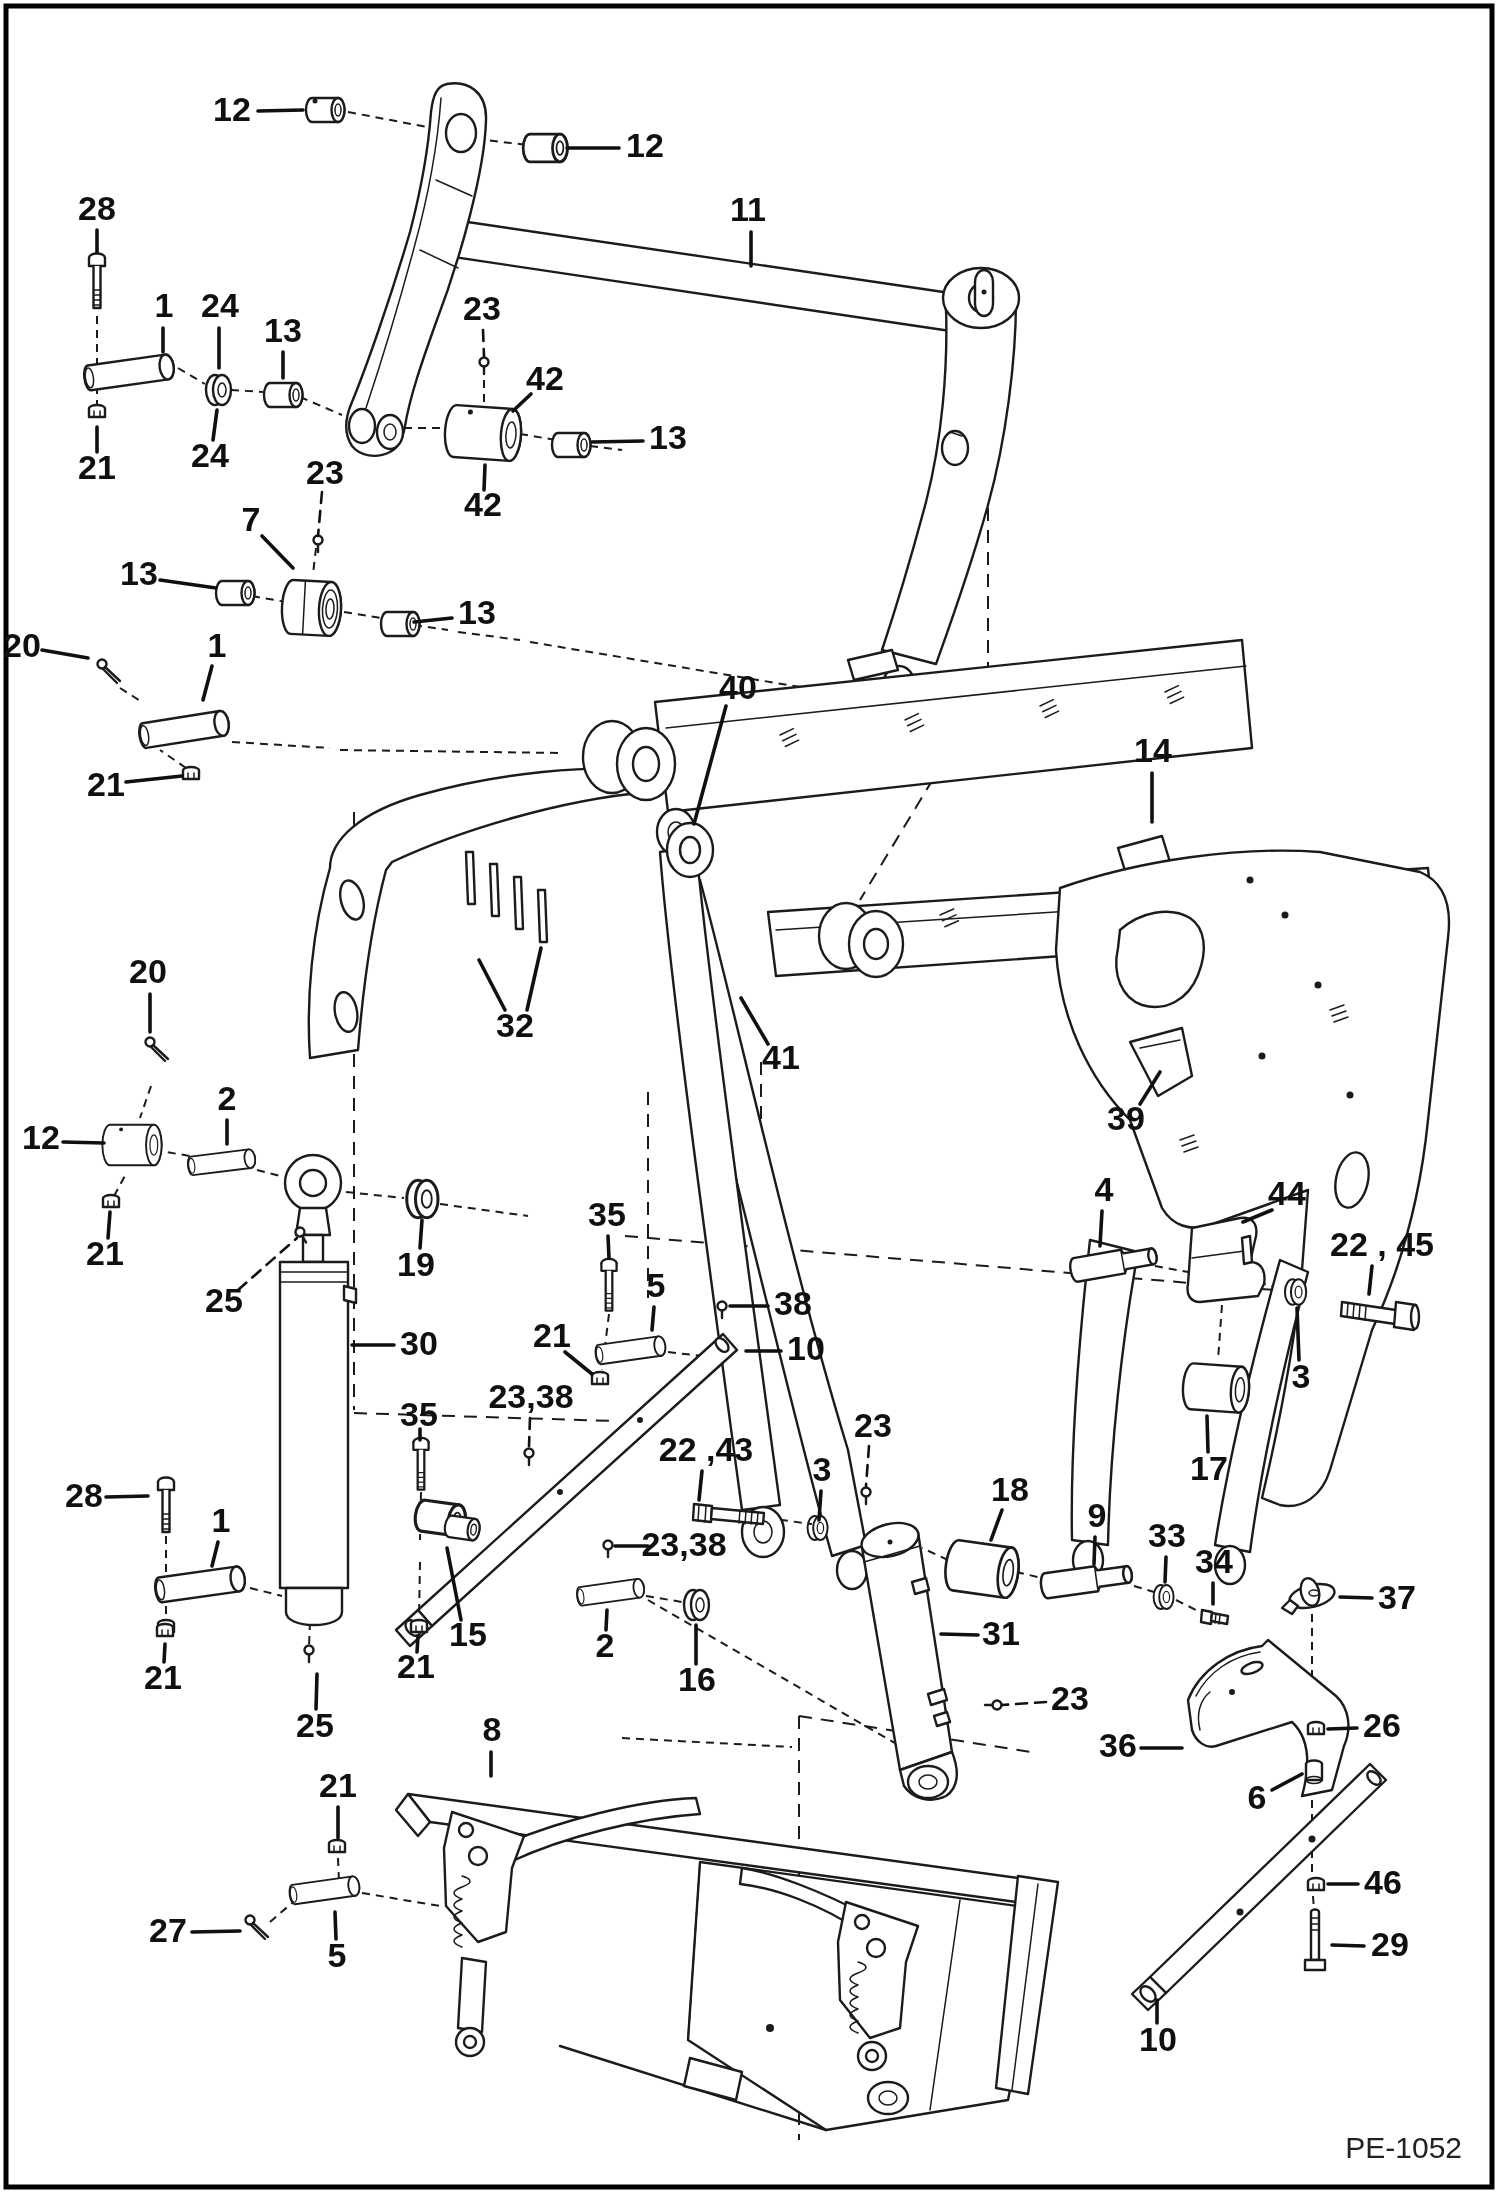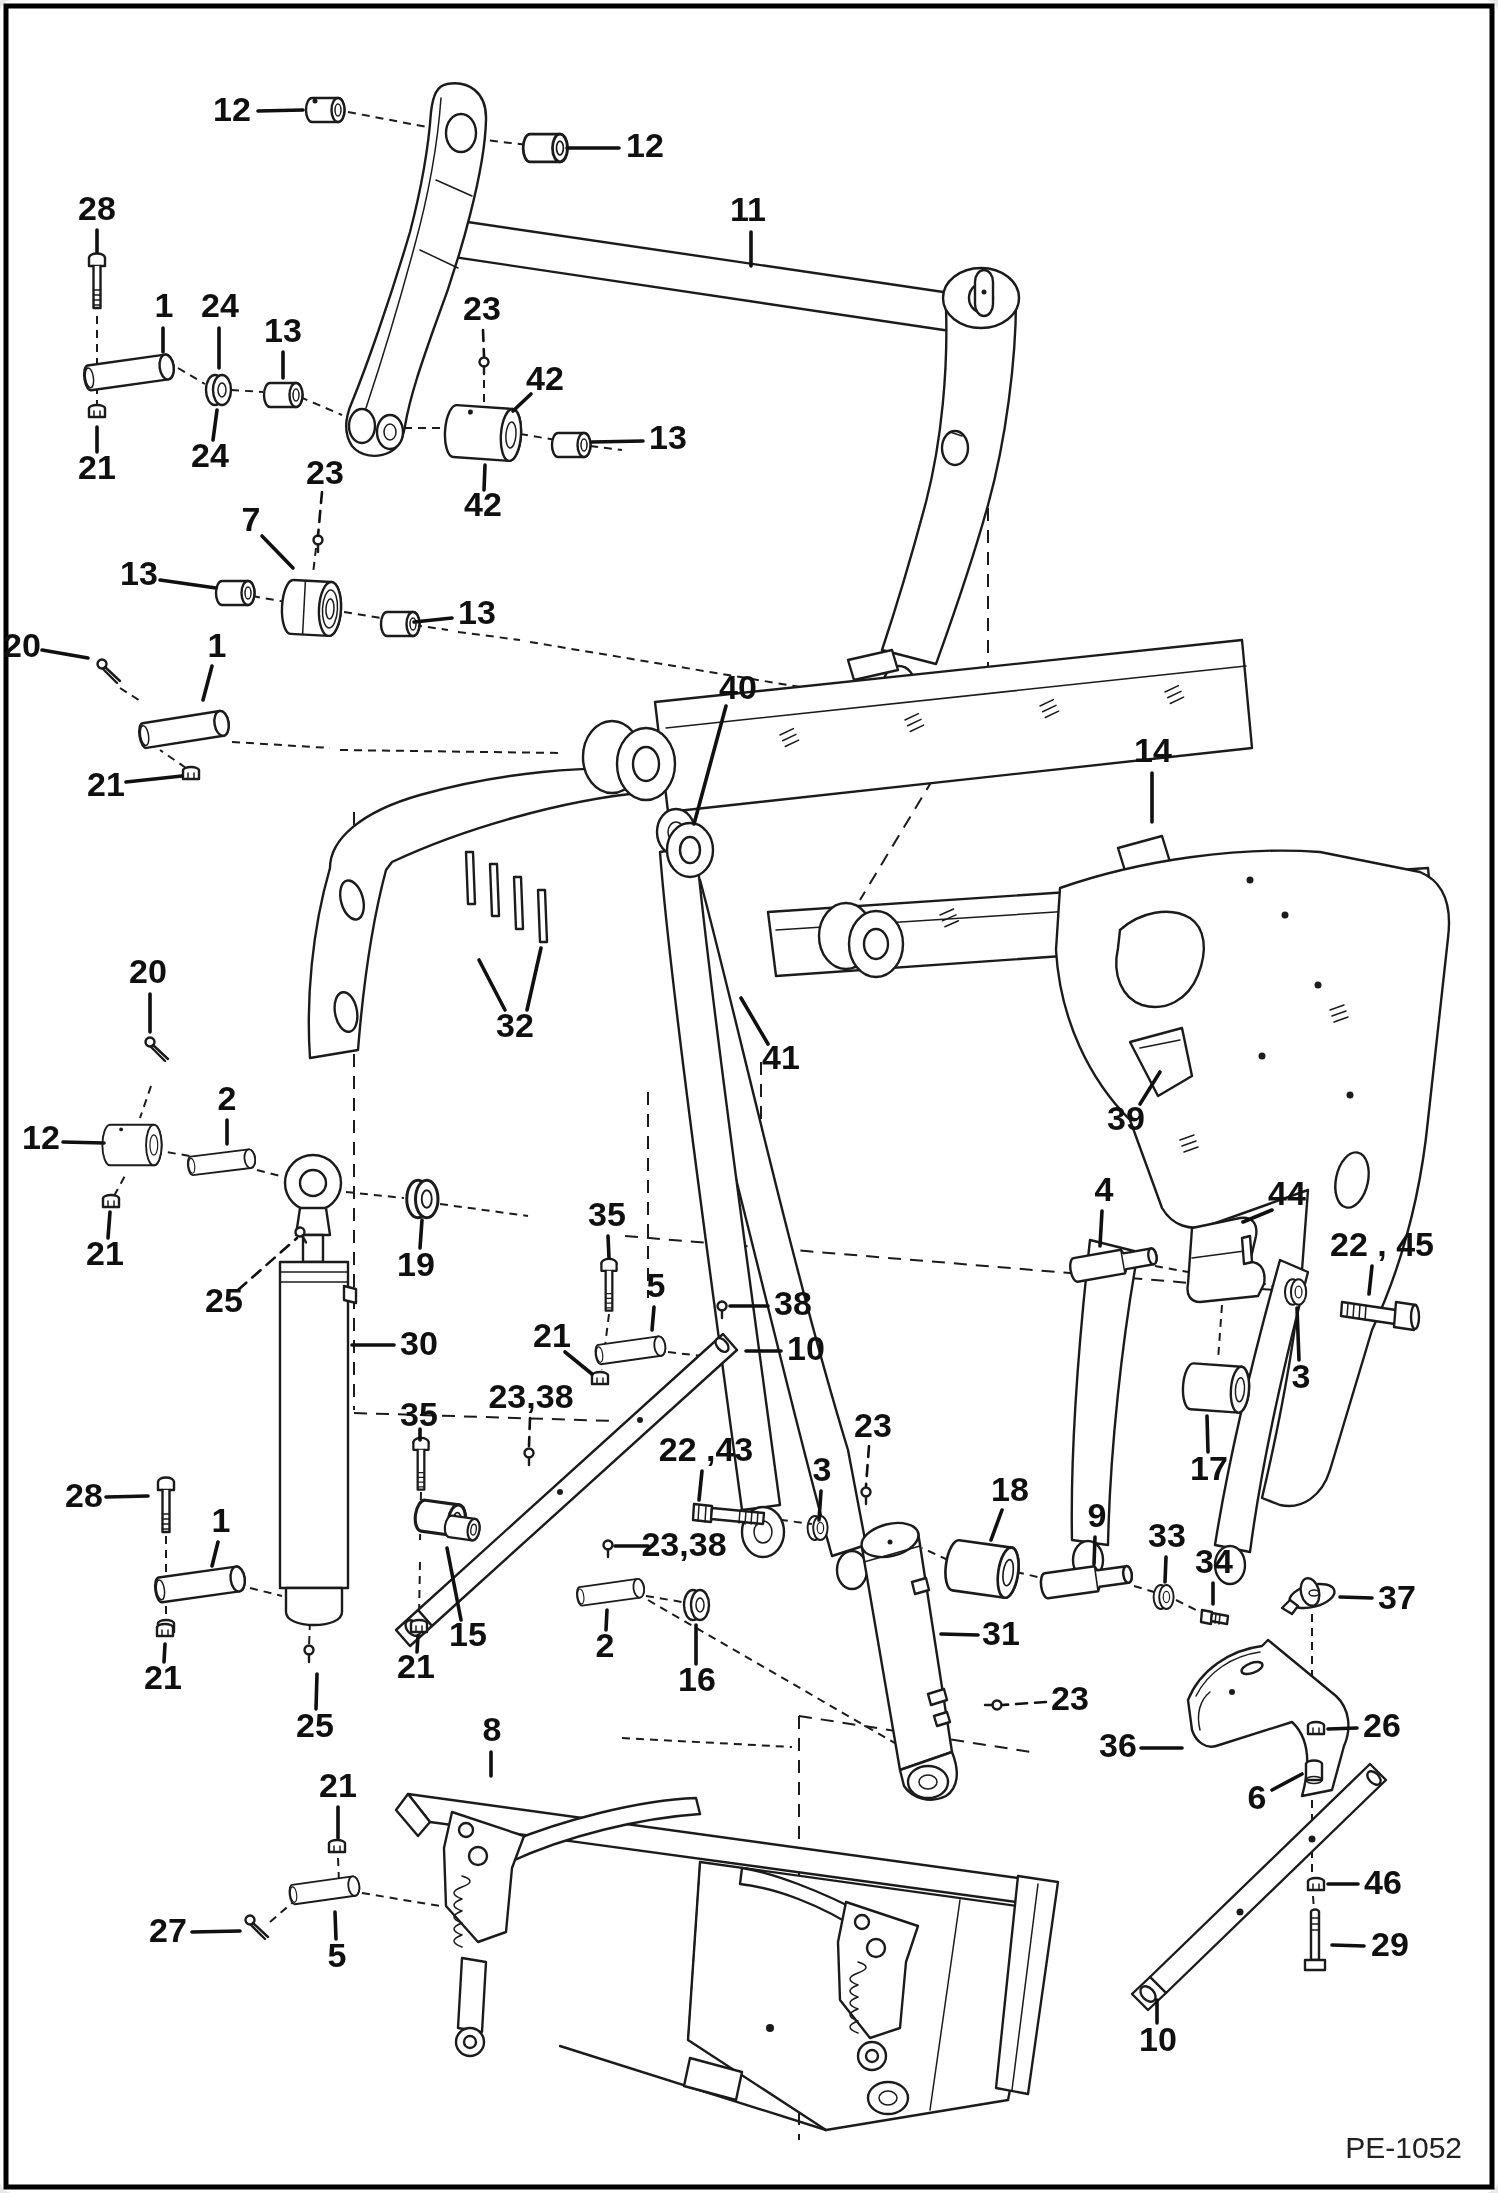--- a/index.html
+++ b/index.html
@@ -1,17 +1,17 @@
 <!DOCTYPE html>
 <html><head>
 <meta charset="utf-8">
 <style>
   html,body{margin:0;padding:0;background:#e8e8e8;}
   .page{position:relative;width:1498px;height:2193px;background:#ffffff;margin:0 auto;
-        font-family:"Liberation Sans",sans-serif;border-radius:13px;}
+        font-family:"Liberation Sans",sans-serif;}
   svg{position:absolute;left:0;top:0;}
   .ln{stroke:#1b1b1b;stroke-width:2.4;fill:none;stroke-linejoin:round;stroke-linecap:round;}
   .fw{fill:#ffffff;stroke:#1b1b1b;stroke-width:2.4;stroke-linejoin:round;stroke-linecap:round;}
   .thin{stroke-width:1.5;}
   .dash{stroke:#1b1b1b;stroke-width:2;fill:none;stroke-dasharray:13 9;}
   .dashf{stroke:#1b1b1b;stroke-width:2;fill:none;stroke-dasharray:8 6;}
   .dot{fill:#1b1b1b;stroke:none;}
   .lbl{font:700 34px "Liberation Sans",sans-serif;fill:#101010;}
   .leader{stroke:#101010;stroke-width:3.6;fill:none;stroke-linecap:round;}
   .leader.dsh{stroke-dasharray:11 8;stroke-width:2.6;}

